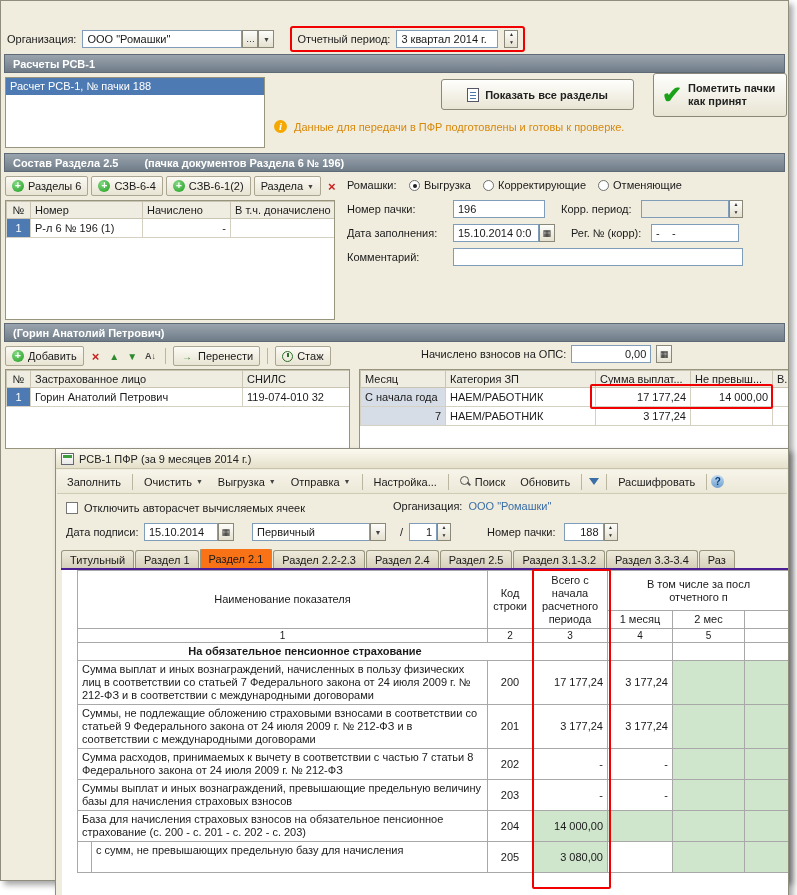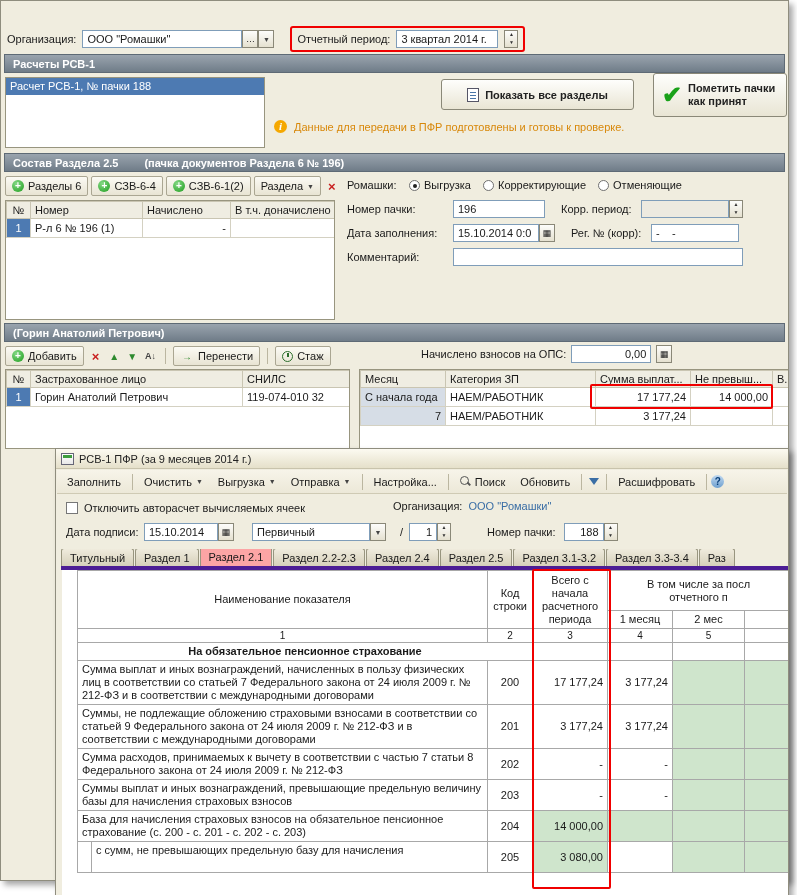--- a/index.html
+++ b/index.html
@@ -96,24 +96,24 @@
 #ops {position:absolute; left:420px; top:344px; display:flex; gap:5px; align-items:center;}
 .pre {white-space:pre;}
 
 #rw-toolbar {position:absolute; left:1px; top:21px; right:1px; height:24px; display:flex; align-items:center; gap:1px;
   border-bottom:1px solid #CFCAB4; background:linear-gradient(#F7F4E9,#ECE8D8); padding:0 3px;}
 .titem {display:flex; align-items:center; gap:4px; padding:2px 7px; white-space:nowrap;}
 #rw-row2 {position:absolute; left:10px; top:51px; height:16px; display:flex; align-items:center; gap:6px;}
 #rw-org {position:absolute; left:337px; top:51px; display:flex; gap:6px; align-items:center;}
 .orgval {color:#3A6EA5;}
 #rw-row3 {position:absolute; left:10px; top:73px; height:20px; display:flex; align-items:center;}
-#rw-tabs {position:absolute; left:5px; right:0; top:100px; height:21px; display:flex; align-items:flex-end; gap:1px; overflow:hidden; border-bottom:4px solid #4c1d95;}
+#rw-tabs {position:absolute; left:5px; right:0; top:100px; height:21px; display:flex; align-items:flex-end; gap:1px; overflow:hidden; border-bottom:2px solid #4c1d95;}
 .tab {height:18px; padding:1px 8px; background:linear-gradient(#EFEBDD,#D6D0BA); border:1px solid #98957F; border-bottom:none;
   border-radius:3px 3px 0 0; display:flex; align-items:center; white-space:nowrap;}
-.tab.active {height:21px; background:#fca5a5; margin-bottom:-1px;}
+.tab.active {height:21px; background:#f97316; margin-bottom:-1px;}
 #rw-sheet {position:absolute; left:6px; top:121px; right:0; bottom:0; background:#fff; overflow:hidden;}
 #rtab {border-collapse:collapse; table-layout:fixed; width:712px; margin-left:15px; background:#fff;}
 #rtab td {border:1px solid #A8A8A8; padding:2px 4px; vertical-align:middle; overflow:hidden; line-height:13px;}
 #rtab .hc {text-align:center; vertical-align:middle;}
 #rtab .numcell {text-align:right; white-space:nowrap;}
 #rtab .green {background:#CFE5CC;}
 #rtab tr.nums td {font-size:10px; text-align:center; height:13px; padding:0 2px;}
 #rtab tr.secrow td {font-weight:bold; text-align:center; height:15px;}
 #rtab .p0 {padding:0;}
 .subwrap {display:flex; align-items:stretch; min-height:30px;}

